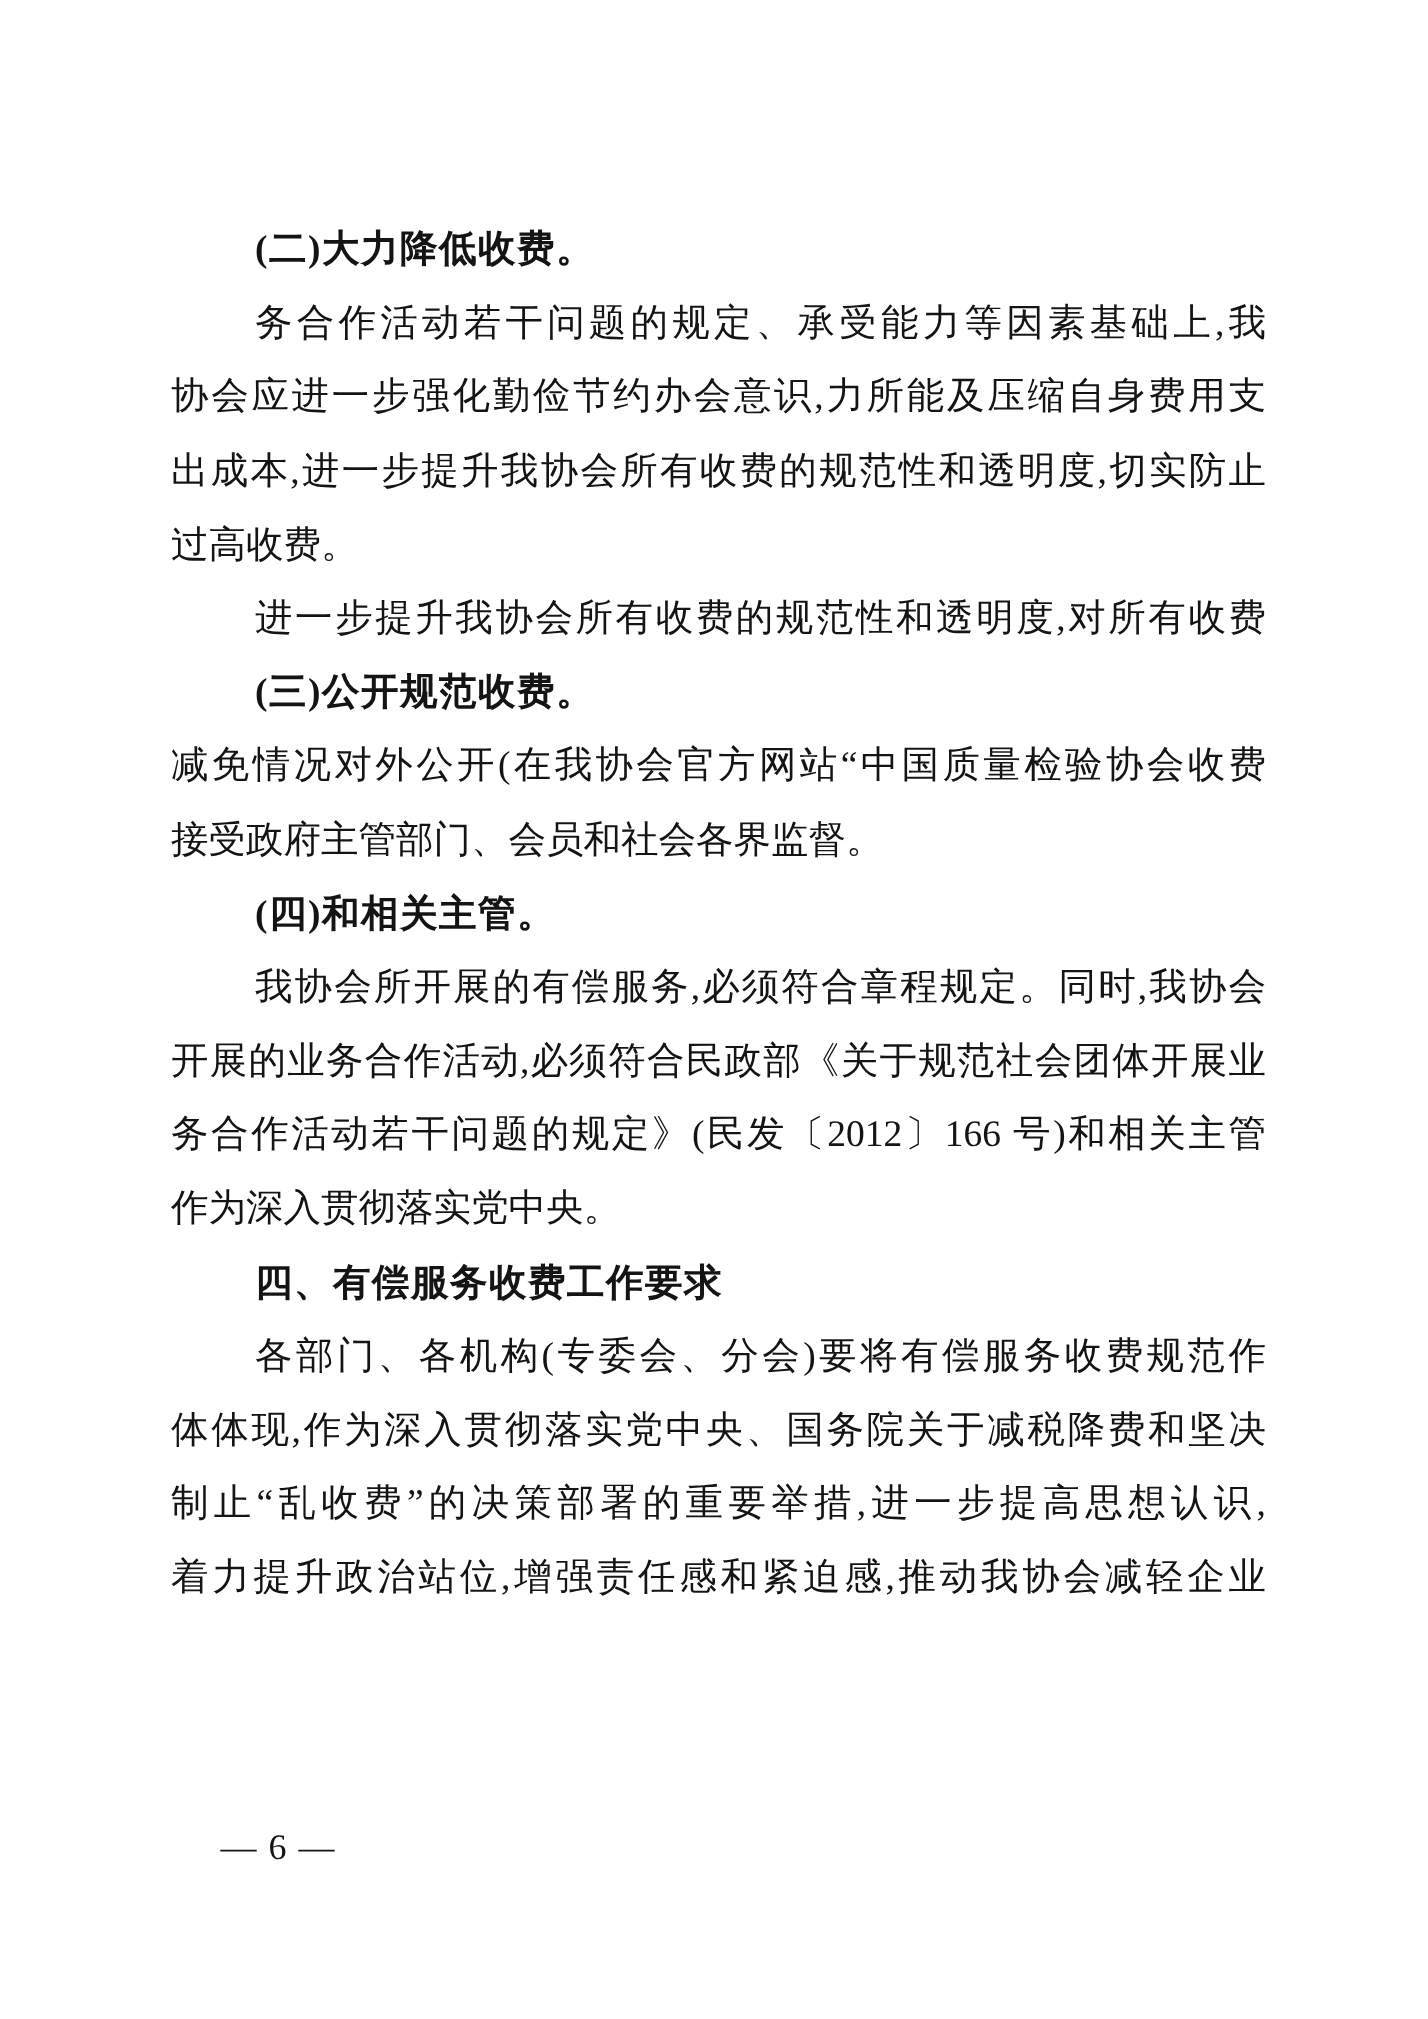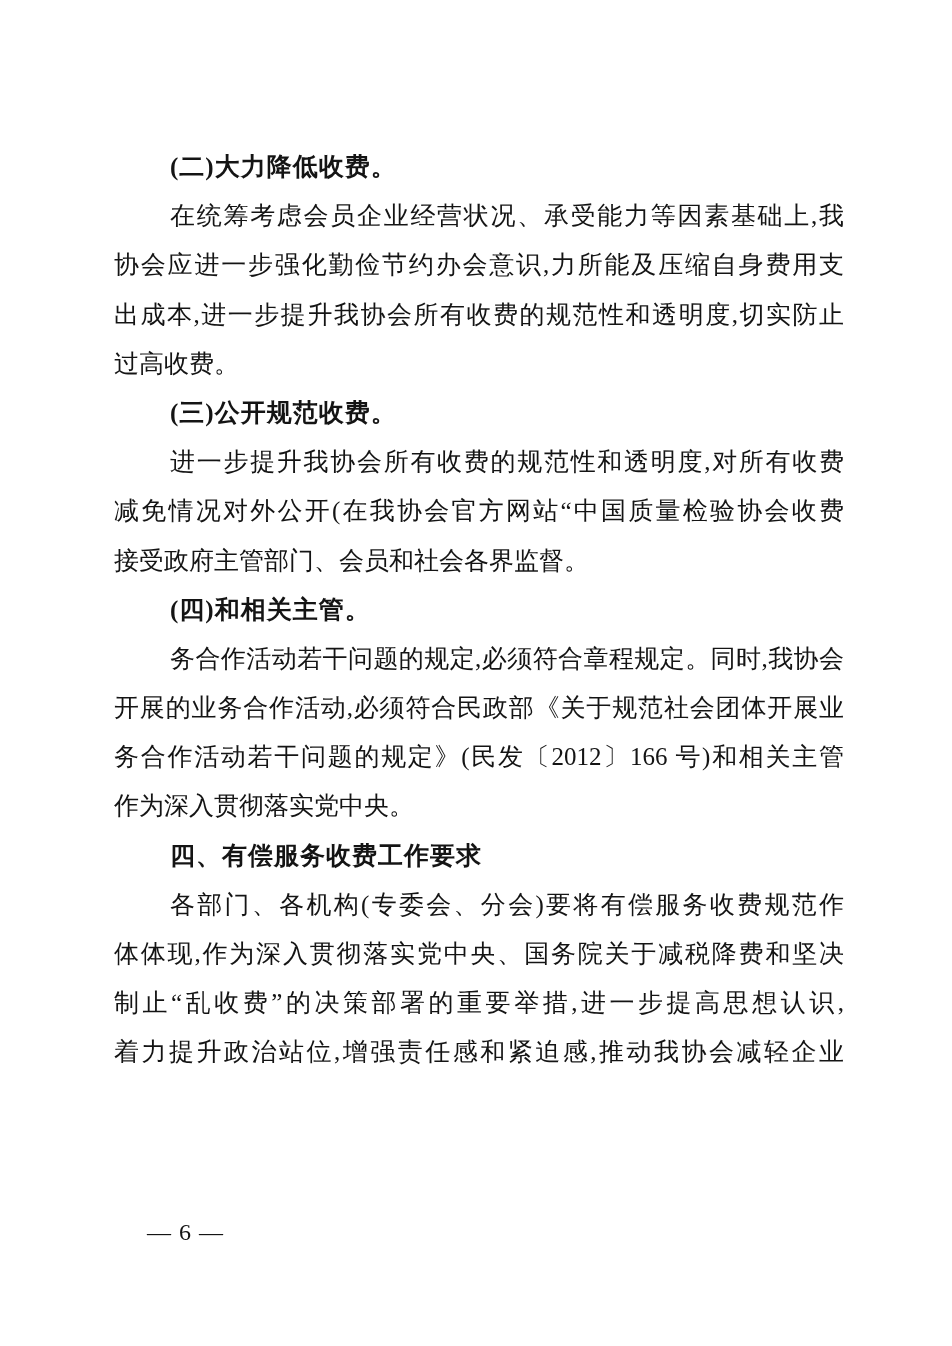--- a/index.html
+++ b/index.html
@@ -61,30 +61,30 @@
     color: #141414;
     letter-spacing: 1px;
   }
 </style>
 </head>
 <body>
 
 <div class="page">
   <main class="doc-body">
       <div class="line clause">(二)大力降低收费。</div>
-      <div class="line body-first">在统筹考虑会员企业经营状况、承受能力等因素基础上,我</div>
+      <div class="line body-first">务合作活动若干问题的规定、承受能力等因素基础上,我</div>
       <div class="line body">协会应进一步强化勤俭节约办会意识,力所能及压缩自身费用支</div>
       <div class="line body">出成本,进一步提升我协会所有收费的规范性和透明度,切实防止</div>
       <div class="line body-last">过高收费。</div>
+      <div class="line body-first">进一步提升我协会所有收费的规范性和透明度,对所有收费</div>
       <div class="line clause">(三)公开规范收费。</div>
-      <div class="line body-first">进一步提升我协会所有收费的规范性和透明度,对所有收费</div>
       <div class="line body">减免情况对外公开(在我协会官方网站“中国质量检验协会收费</div>
       <div class="line body-last">接受政府主管部门、会员和社会各界监督。</div>
       <div class="line clause">(四)和相关主管。</div>
-      <div class="line body-first">务合作活动若干问题的规定,必须符合章程规定。同时,我协会</div>
+      <div class="line body-first">我协会所开展的有偿服务,必须符合章程规定。同时,我协会</div>
       <div class="line body">开展的业务合作活动,必须符合民政部《关于规范社会团体开展业</div>
       <div class="line body">务合作活动若干问题的规定》(民发〔2012〕166 号)和相关主管</div>
       <div class="line body-last">作为深入贯彻落实党中央。</div>
       <div class="line chapter">四、有偿服务收费工作要求</div>
       <div class="line body-first">各部门、各机构(专委会、分会)要将有偿服务收费规范作</div>
       <div class="line body">体体现,作为深入贯彻落实党中央、国务院关于减税降费和坚决</div>
       <div class="line body">制止“乱收费”的决策部署的重要举措,进一步提高思想认识,</div>
       <div class="line body">着力提升政治站位,增强责任感和紧迫感,推动我协会减轻企业</div>
     </main>
   <div class="page-footer">— 6 —</div>

